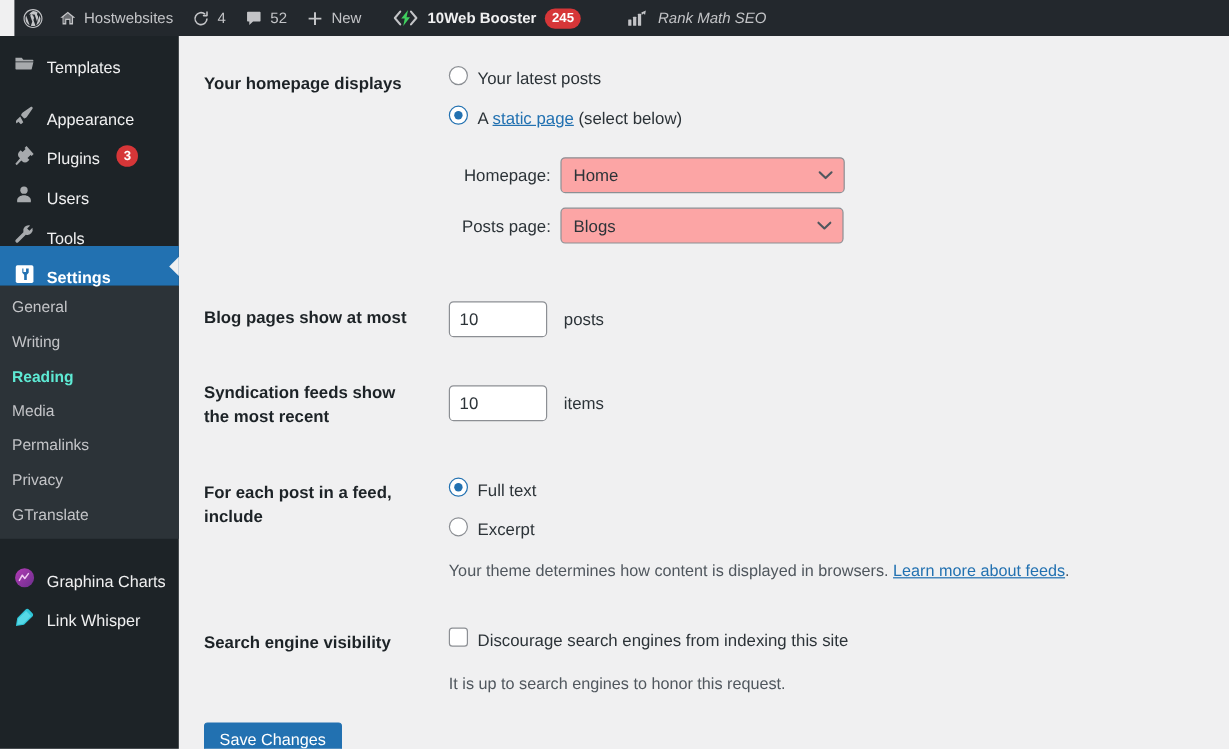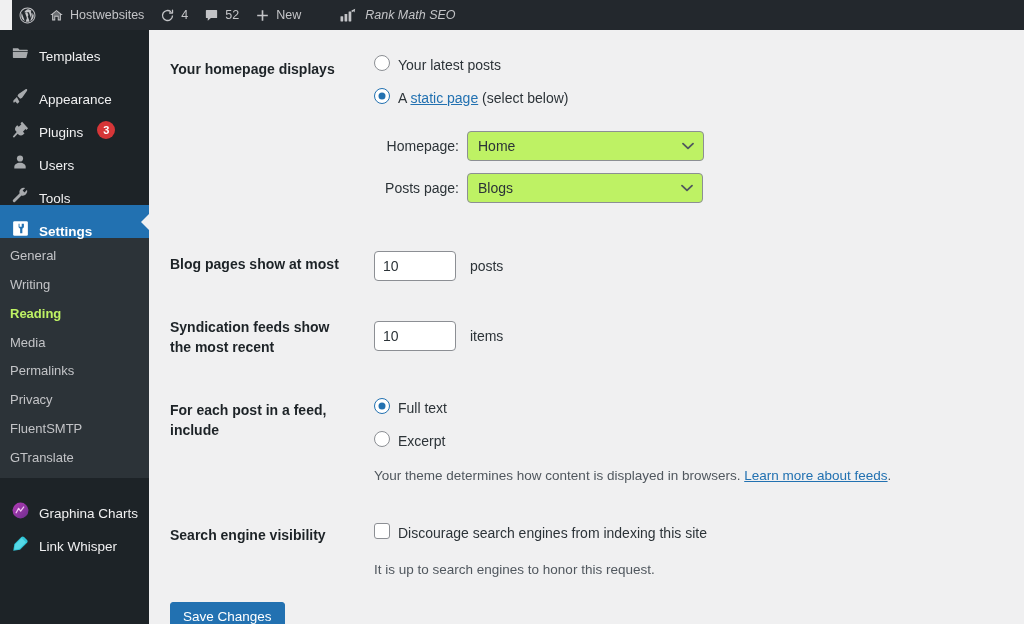--- a/index.html
+++ b/index.html
@@ -96,21 +96,21 @@
   }
   .submenu-item {
     display: block;
     padding: 5px 0 5px 10px;
     color: #c3c4c7;
     font-size: 13px;
     line-height: 1.45;
     cursor: pointer;
   }
   .submenu-item.current {
-    color: #bef264;
+    color: #5eead4;
     font-weight: bold;
   }
 
   .plug-badge {
     display: inline-flex; align-items: center; justify-content: center;
     min-width: 18px; height: 18px;
     padding: 0 5px;
     margin-left: 5px;
     border-radius: 9px;
     background: #d63638;
@@ -206,21 +206,21 @@
     text-align: right;
     padding-right: 8px;
     font-size: 14px;
     color: #2c3338;
   }
   .sel-box {
     position: relative;
     height: 30px;
     border: 1px solid #8c8f94;
     border-radius: 4px;
-    background: #bef264;
+    background: #fca5a5;
     display: flex; align-items: center;
     padding: 0 30px 0 10px;
     font-size: 14px;
     color: #2c3338;
     cursor: pointer;
   }
   .sel-box.w-home { width: 237px; }
   .sel-box.w-posts { width: 236px; }
   .sel-box .chev {
     position: absolute; right: 9px; top: 50%;
@@ -316,20 +316,31 @@
 
   <div class="ab-item">
     <span class="ab-ico">
       <svg width="15" height="15" viewBox="0 0 24 24" fill="#c3c4c7">
         <path d="M10.7 3.5h2.6v7.2h7.2v2.6h-7.2v7.2h-2.6v-7.2H3.5v-2.6h7.2z"></path>
       </svg>
     </span>
     <span class="ab-label">New</span>
   </div>
 
+  <div class="ab-item" style="gap:7px;margin-left:10px;">
+    <span class="ab-ico">
+      <svg width="22" height="16" viewBox="0 0 28 20">
+        <path d="M8.3 3.2 2.6 10l5.7 6.8" fill="none" stroke="#c3c4c7" stroke-width="2.2" stroke-linecap="round" stroke-linejoin="round"></path>
+        <path d="M19.7 3.2 25.4 10l-5.7 6.8" fill="none" stroke="#c3c4c7" stroke-width="2.2" stroke-linecap="round" stroke-linejoin="round"></path>
+        <path d="M16.6 1.6 9.4 10.6h3.7l-1.6 7.8 7.2-9.1h-3.7z" fill="#3fcf5e"></path>
+      </svg>
+    </span>
+    <span class="ab-label" style="font-weight:bold;color:#f0f0f1;">10Web Booster</span>
+    <span class="ab-badge">245</span>
+  </div>
 
   <div class="ab-item" style="margin-left:22px;gap:8px;font-style:italic;">
     <span class="ab-ico">
       <svg width="18" height="15" viewBox="0 0 24 20" fill="#c3c4c7">
         <rect x="2" y="11" width="3.6" height="7" rx=".6"></rect>
         <rect x="7.4" y="8" width="3.6" height="10" rx=".6"></rect>
         <rect x="12.8" y="4.5" width="3.6" height="13.5" rx=".6"></rect>
         <path d="M16.6 3.2 21.6 1l-.9 5-1.4-1.8-2.1 1.6z"></path>
       </svg>
     </span>
@@ -399,21 +410,20 @@
     <span class="mt-label">Settings</span>
   </div>
 
   <div id="submenu">
     <span class="submenu-item">General</span>
     <span class="submenu-item">Writing</span>
     <span class="submenu-item current">Reading</span>
     <span class="submenu-item">Media</span>
     <span class="submenu-item">Permalinks</span>
     <span class="submenu-item">Privacy</span>
-    <span class="submenu-item">FluentSMTP</span>
     <span class="submenu-item">GTranslate</span>
   </div>
 
   <div class="menu-sep"></div>
 
   <div class="menu-top">
     <span class="mt-ico">
       <svg width="19" height="19" viewBox="0 0 24 24">
         <defs>
           <linearGradient id="gph" x1="0" y1="0" x2="1" y2="1">

